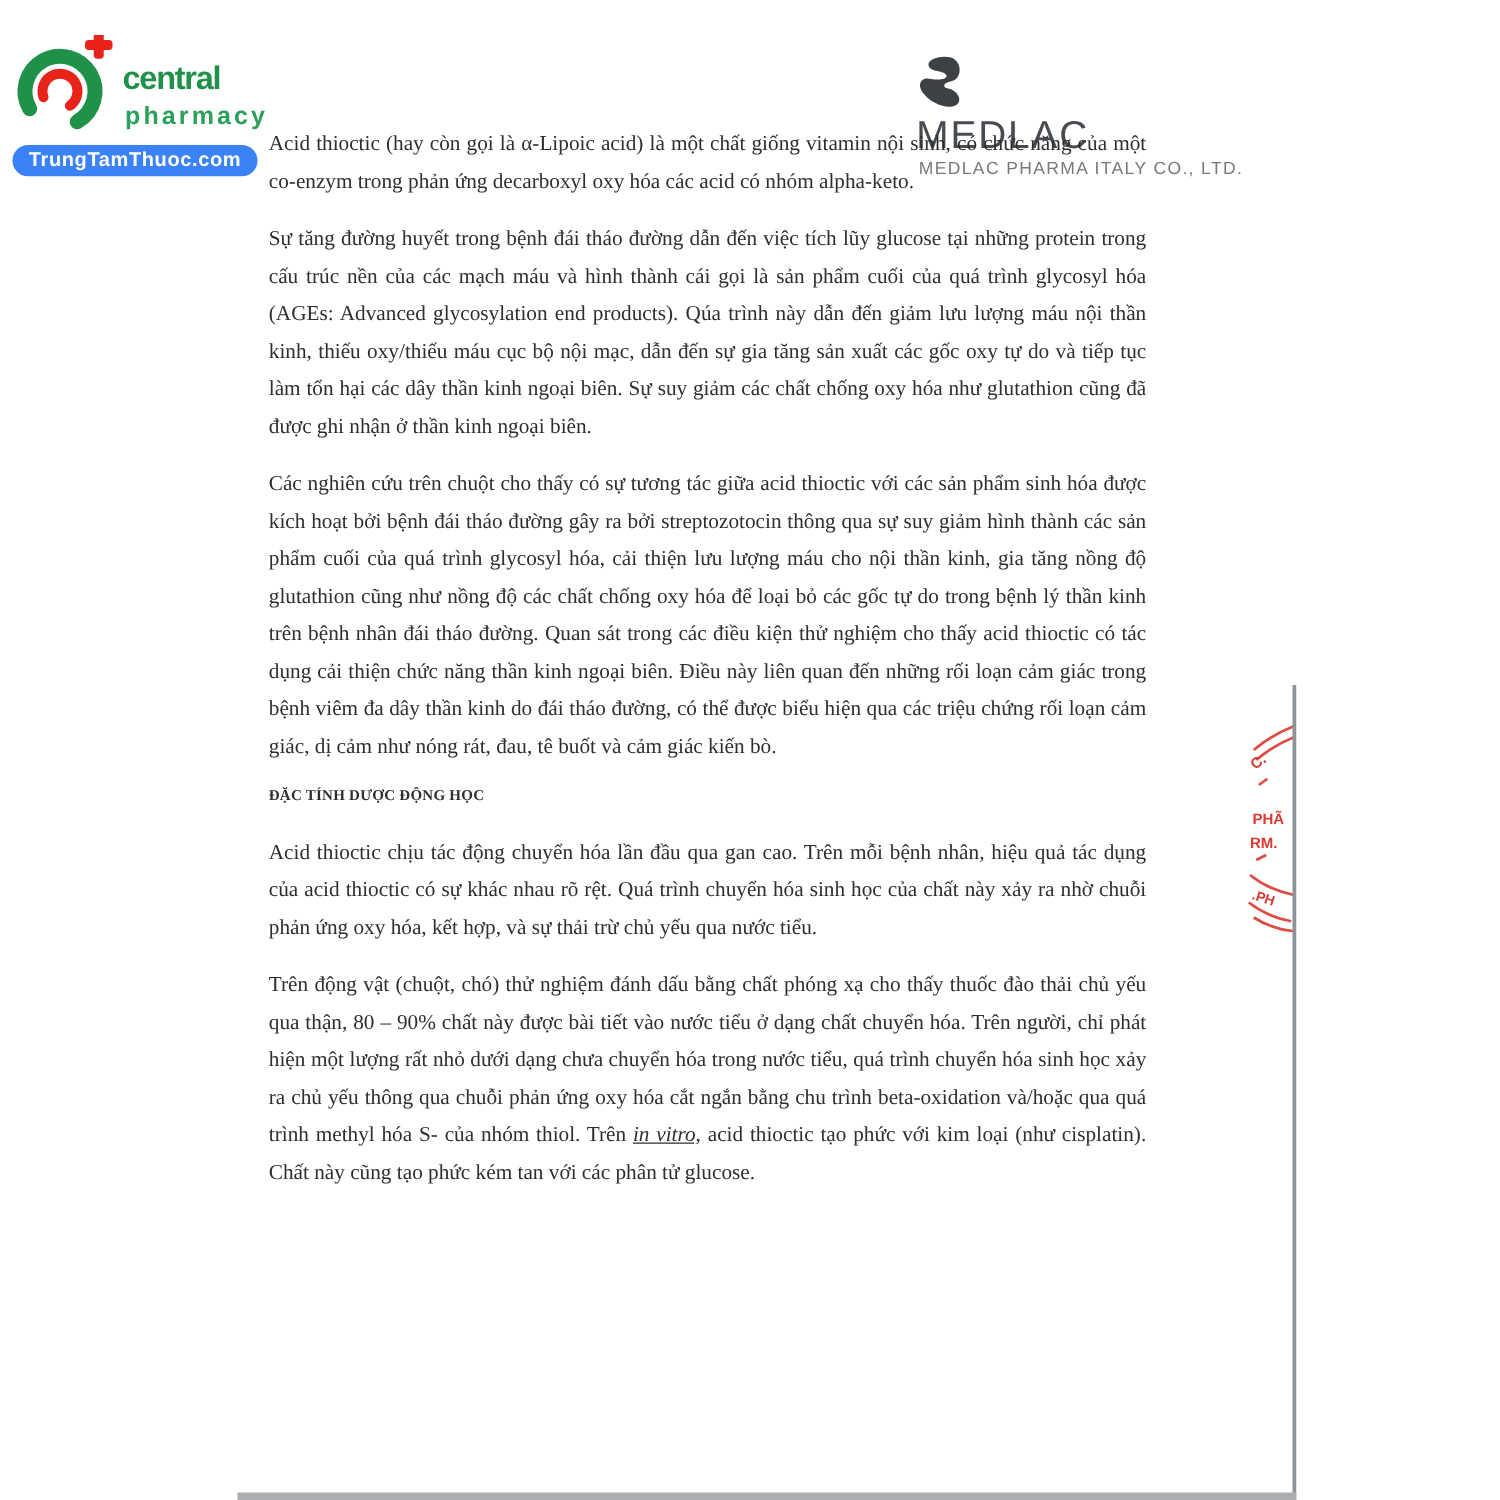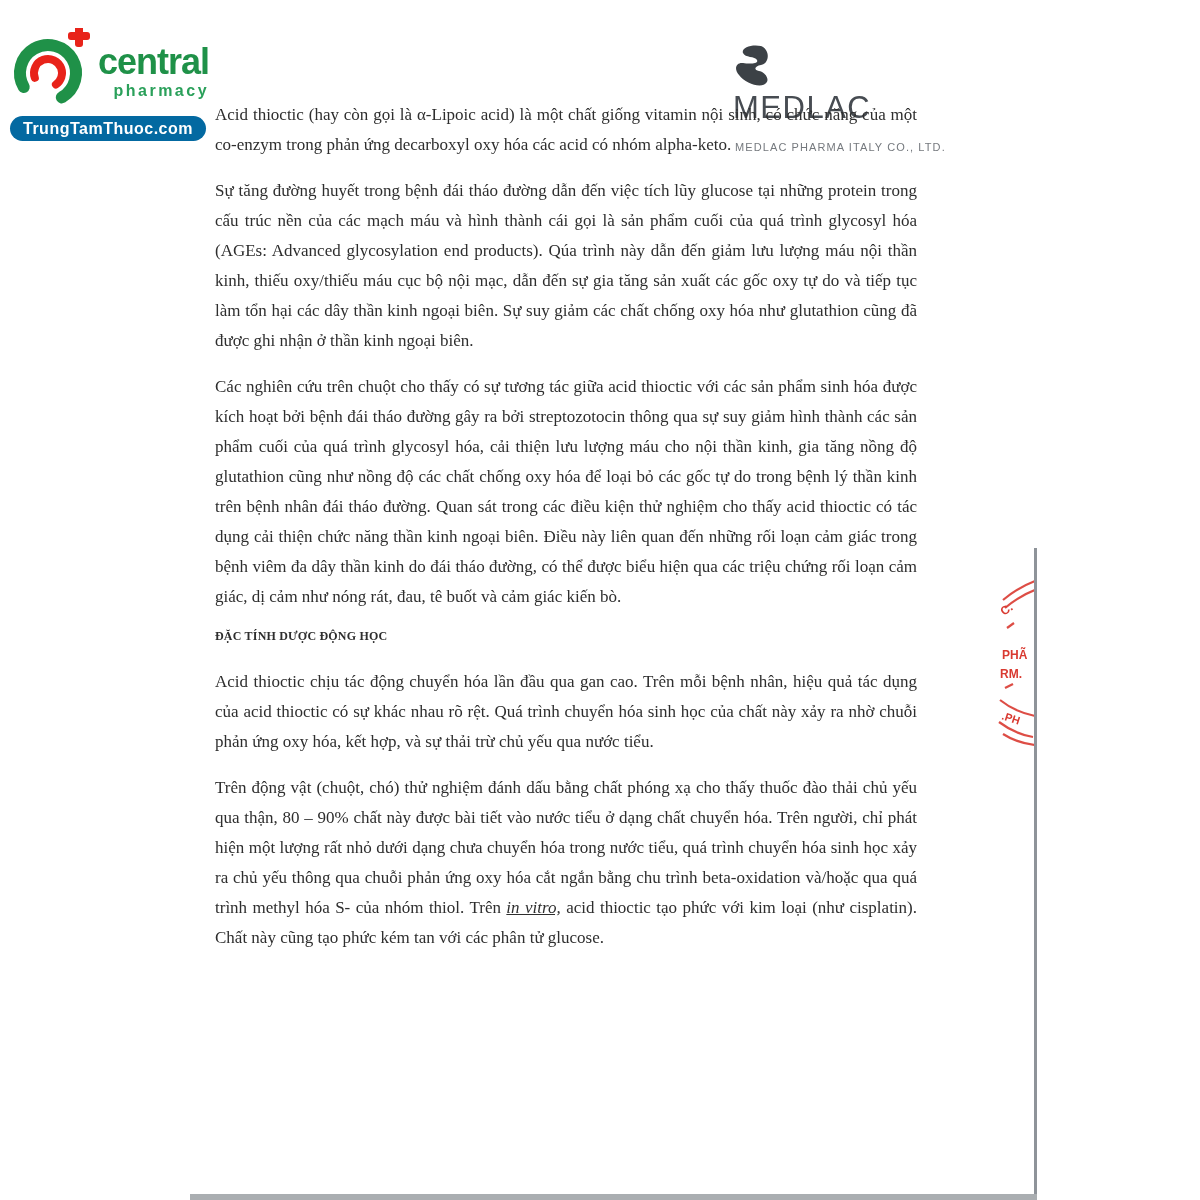--- a/index.html
+++ b/index.html
@@ -6,35 +6,35 @@
   .page {
     position:relative; width:1200px; height:1200px; background:#ffffff;
     font-family:"Liberation Serif", serif; overflow:hidden;
   }
 
   
   .cp-logo { position:absolute; left:10px; top:28px; width:230px; height:118px; }
   .cp-row { display:flex; align-items:flex-start; }
   .cp-mark { width:82px; height:84px; flex:0 0 auto; }
   .cp-words { margin-left:6px; margin-top:16px; font-family:"Liberation Sans", sans-serif; }
-  .cp-name { font-size:36px; font-weight:bold; color:#1f9148; line-height:36px; letter-spacing:-1px; }
-  .cp-sub  { font-size:16px; font-weight:bold; color:#2aa05a; letter-spacing:2.5px; margin-top:2px; margin-left:2px;text-align:right; }
+  .cp-name { font-size:26px; font-weight:bold; color:#1f9148; line-height:36px; letter-spacing:-1px; }
+  .cp-sub  { font-size:20px; font-weight:bold; color:#2aa05a; letter-spacing:2.5px; margin-top:2px; margin-left:2px;text-align:right; }
   .cp-badge {
     position:absolute; left:0px; top:88px; width:196px; height:25px;
-    background:#0369a1; border-radius:14px; color:#ffffff;
+    background:#3b82f6; border-radius:14px; color:#ffffff;
     font-family:"Liberation Sans", sans-serif; font-weight:bold; font-size:16px;
     text-align:center; line-height:25px; letter-spacing:0.5px;
   }
 
   
   .medlac { position:absolute; left:731px; top:42px; display:flex; align-items:flex-start;flex-direction:column; }
   .medlac-mark { width:44px; height:48px; flex:0 0 auto; margin-top:2px; }
   .medlac-words { margin-left:2px; font-family:"Liberation Sans", sans-serif; }
   .medlac-name { font-size:31px; color:#474c52; letter-spacing:1.5px; line-height:32px; }
-  .medlac-sub { font-size:11px; color:#75797e; letter-spacing:1.1px; margin-top:17px; margin-left:2px; }
+  .medlac-sub { font-size:14px; color:#75797e; letter-spacing:1.1px; margin-top:2px; margin-left:2px; }
 
   
   .doc-body {
     position:absolute; left:215px; top:84px; width:702px;
     color:#2e2e2e; font-size:17px; line-height:30px; text-align:justify;
   }
   .doc-body p { margin:16px 0 9px 0; }
   .doc-heading { font-weight:bold; font-size:12px; margin:3px 0 9px 0; letter-spacing:0.2px; }
   .italic { font-style:italic;text-decoration:underline; }
 

